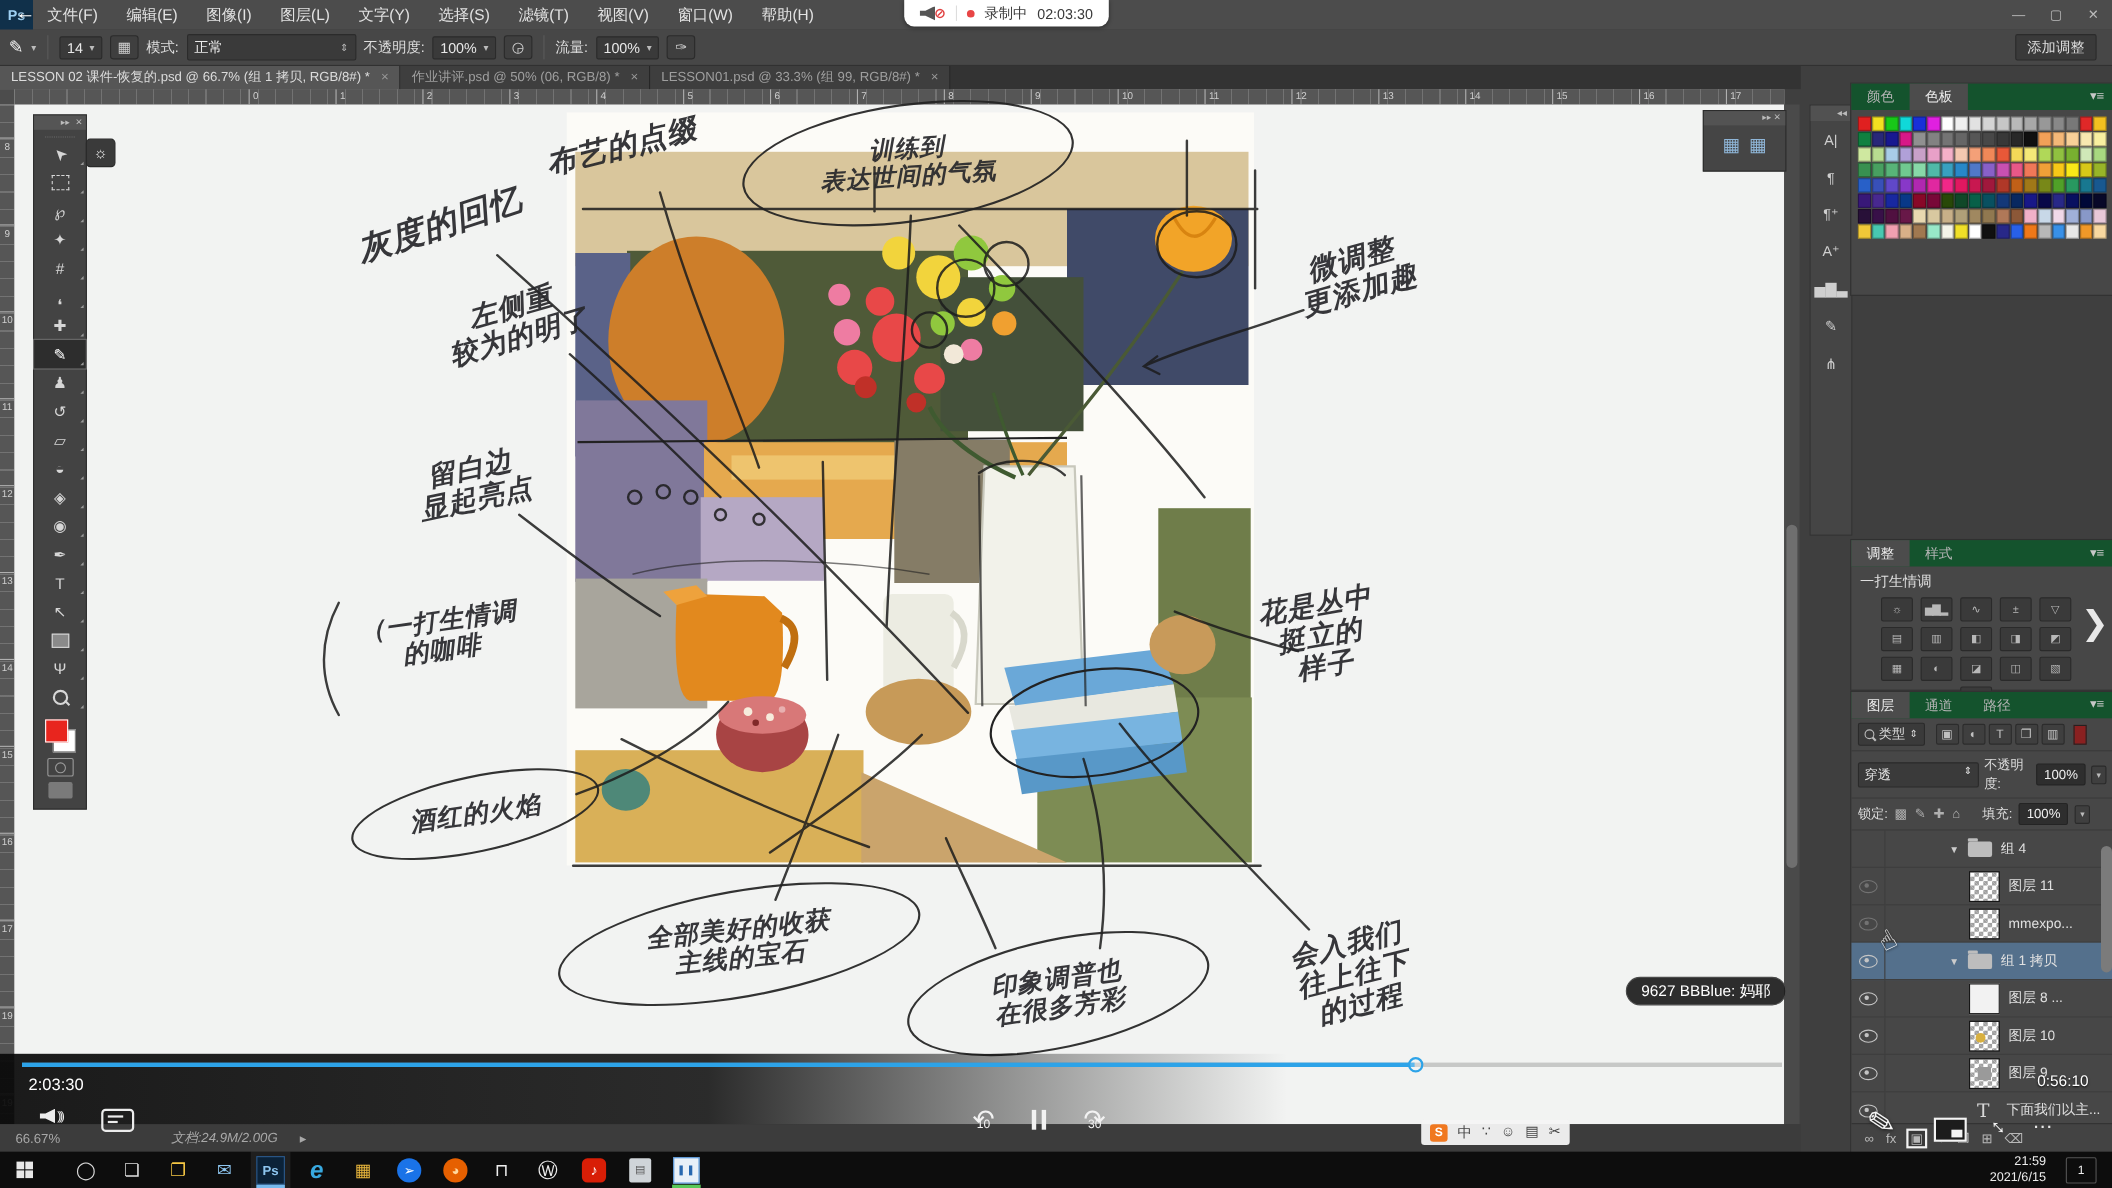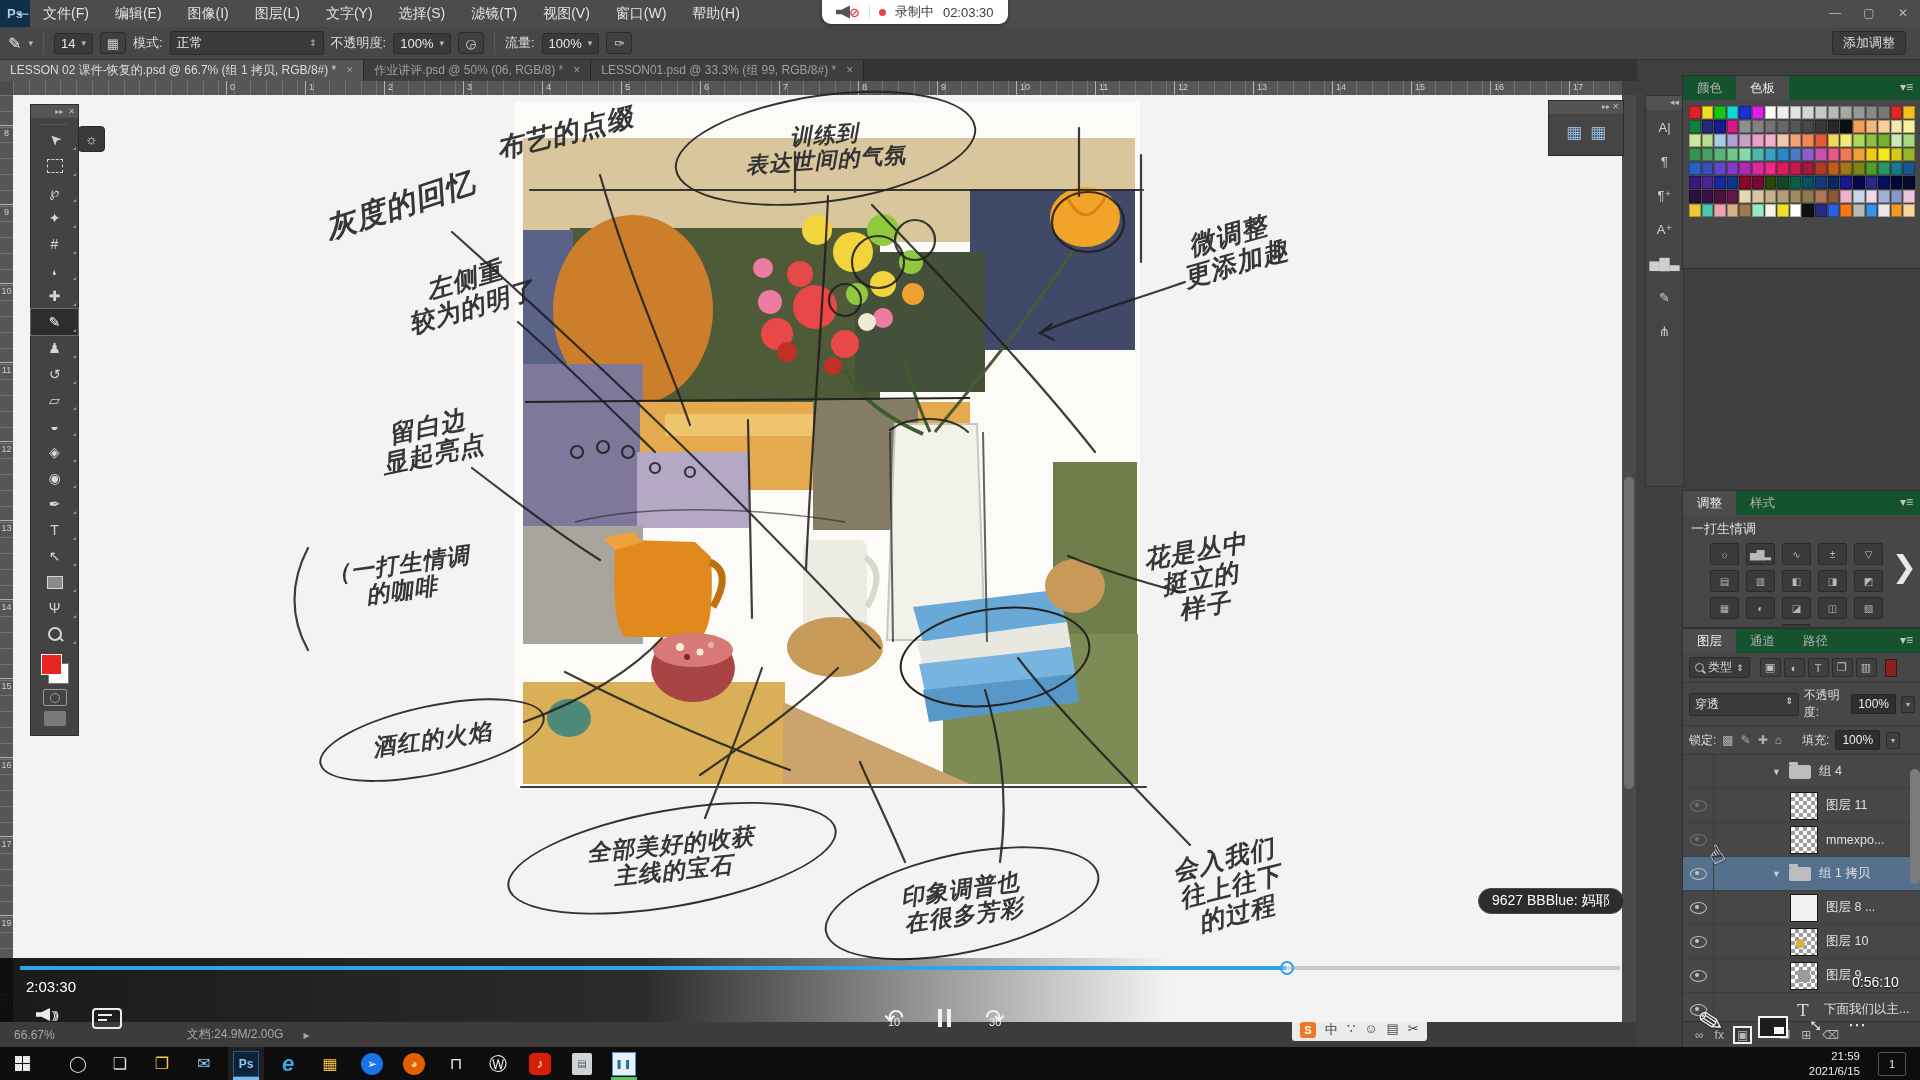--- a/index.html
+++ b/index.html
@@ -897,21 +897,21 @@
         <span style="--g: ⊞; --name: new-layer-button;">⊞</span>
         <span style="--g: ⌫; --name: delete-layer-button;">⌫</span>
       </div>
     <div class="lscroll"></div>
     <div class="handcur">☝</div>
   </div>
 
   <div class="vshade"></div>
   <div class="psstatus">
     <span>66.67%</span>
-    <span style="margin-left:112px;">文档:24.9M/2.00G</span>
+    <span style="margin-left:81px;font-style:italic;">文档:24.9M/2.00G</span>
     <span>▸</span>
   </div>
   <div class="seektrack">
     <div class="seekfill"></div>
     <div class="seekknob"></div>
   </div>
   <div class="vcur">2:03:30</div>
   <div class="vrem">0:56:10</div>
   <div class="spkbtn">
       <span class="spk"></span>

